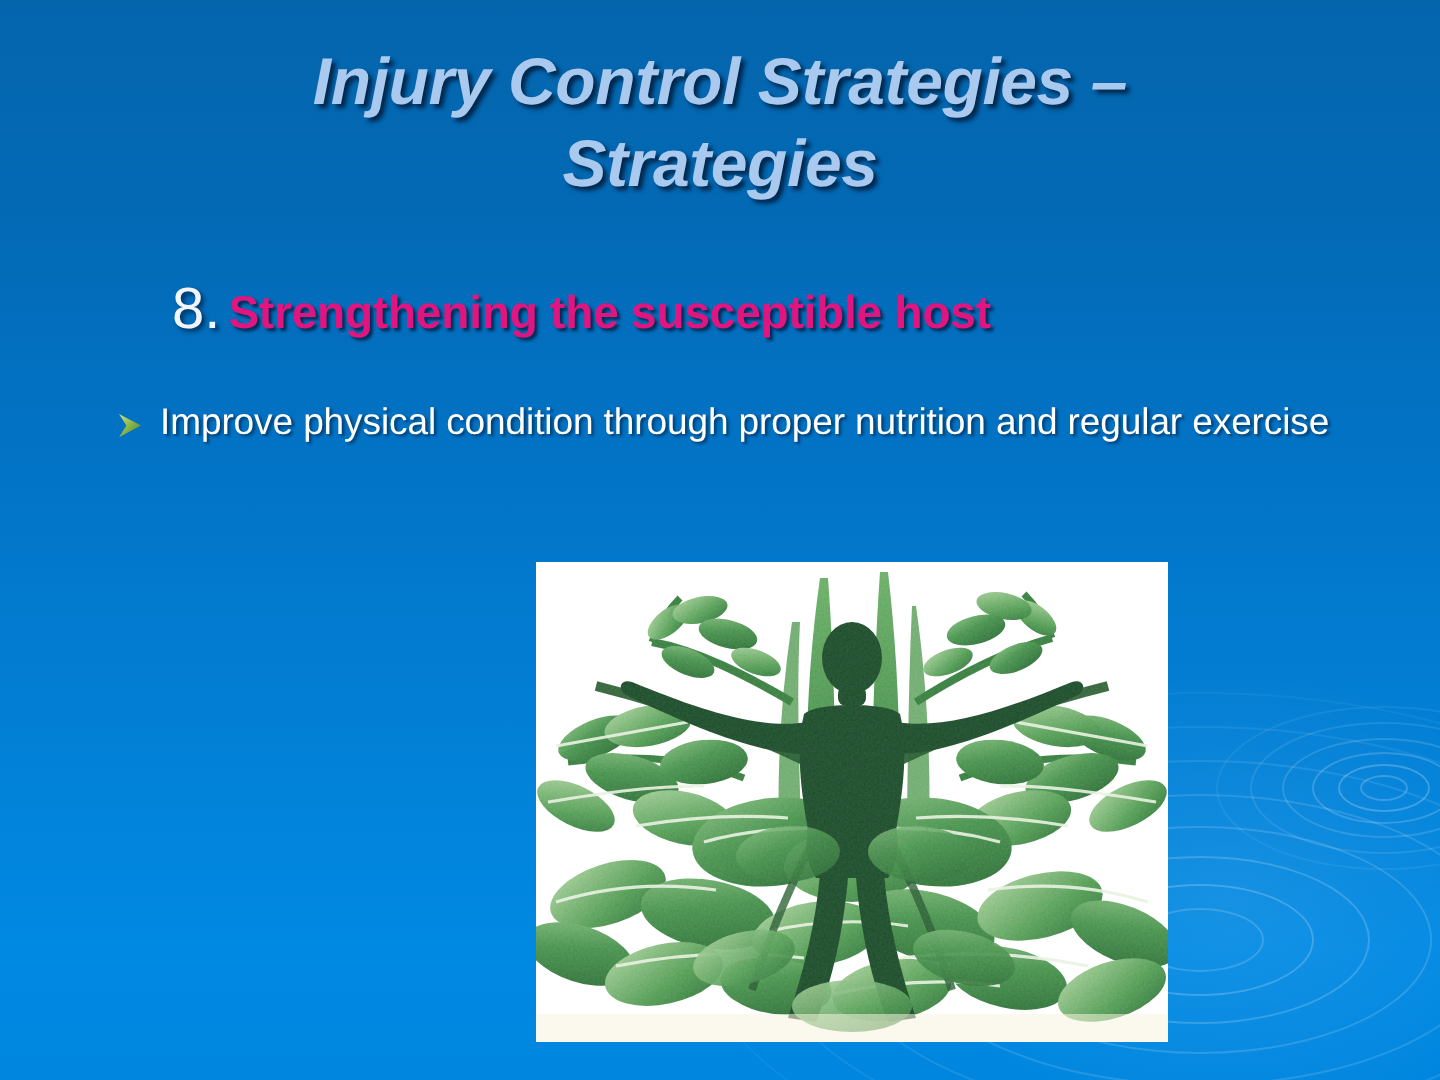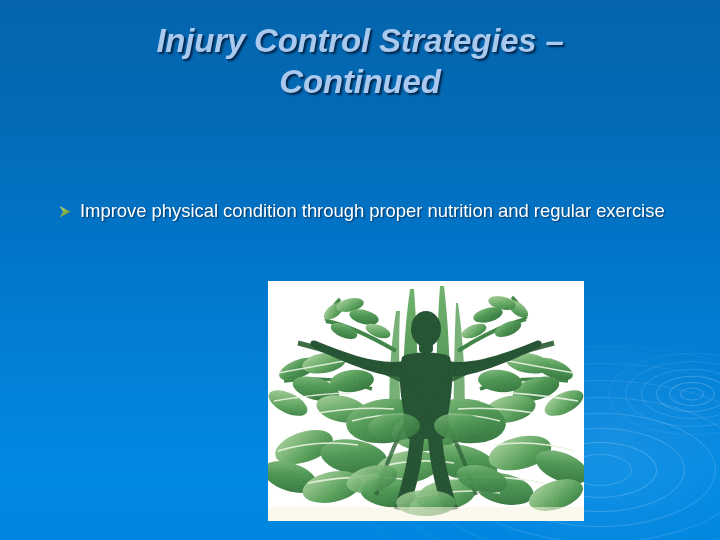--- a/index.html
+++ b/index.html
@@ -115,21 +115,21 @@
     margin-left: 4px;
   }
 
   
   .bullet-row {
     position: absolute;
     left: 58px;
     top: 199px;
     width: 612px;
     display: flex;
-    align-items: center;
+    align-items: flex-end;
   }
   .bullet-marker {
     flex: 0 0 auto;
     width: 22px;
     padding-top: 5px;
     line-height: 1;
   }
   .bullet-text {
     flex: 1 1 auto;
     font-size: 18.5px;
@@ -173,23 +173,26 @@
       <span class="ring s4"></span>
       <span class="ring s3"></span>
       <span class="ring s2"></span>
       <span class="ring s1"></span>
     </div>
     <div class="sheen"></div>
   </div>
 
   <div class="title">
     <div>Injury Control Strategies –</div>
-    <div>Continued</div>
-  </div>
-
+    <div>Strategies</div>
+  </div>
+
+  <div class="heading">
+    <span class="num">8.</span><span class="phrase">Strengthening the susceptible host</span>
+  </div>
 
   <div class="bullet-row">
     <span class="bullet-marker">
       <svg width="15" height="14" viewBox="0 0 15 14" aria-hidden="true">
         <defs>
           <linearGradient id="bulletGrad" x1="0" y1="0" x2="1" y2="1">
             <stop offset="0%" stop-color="#c9e08a"></stop>
             <stop offset="45%" stop-color="#8fba4c"></stop>
             <stop offset="100%" stop-color="#4f7a26"></stop>
           </linearGradient>

